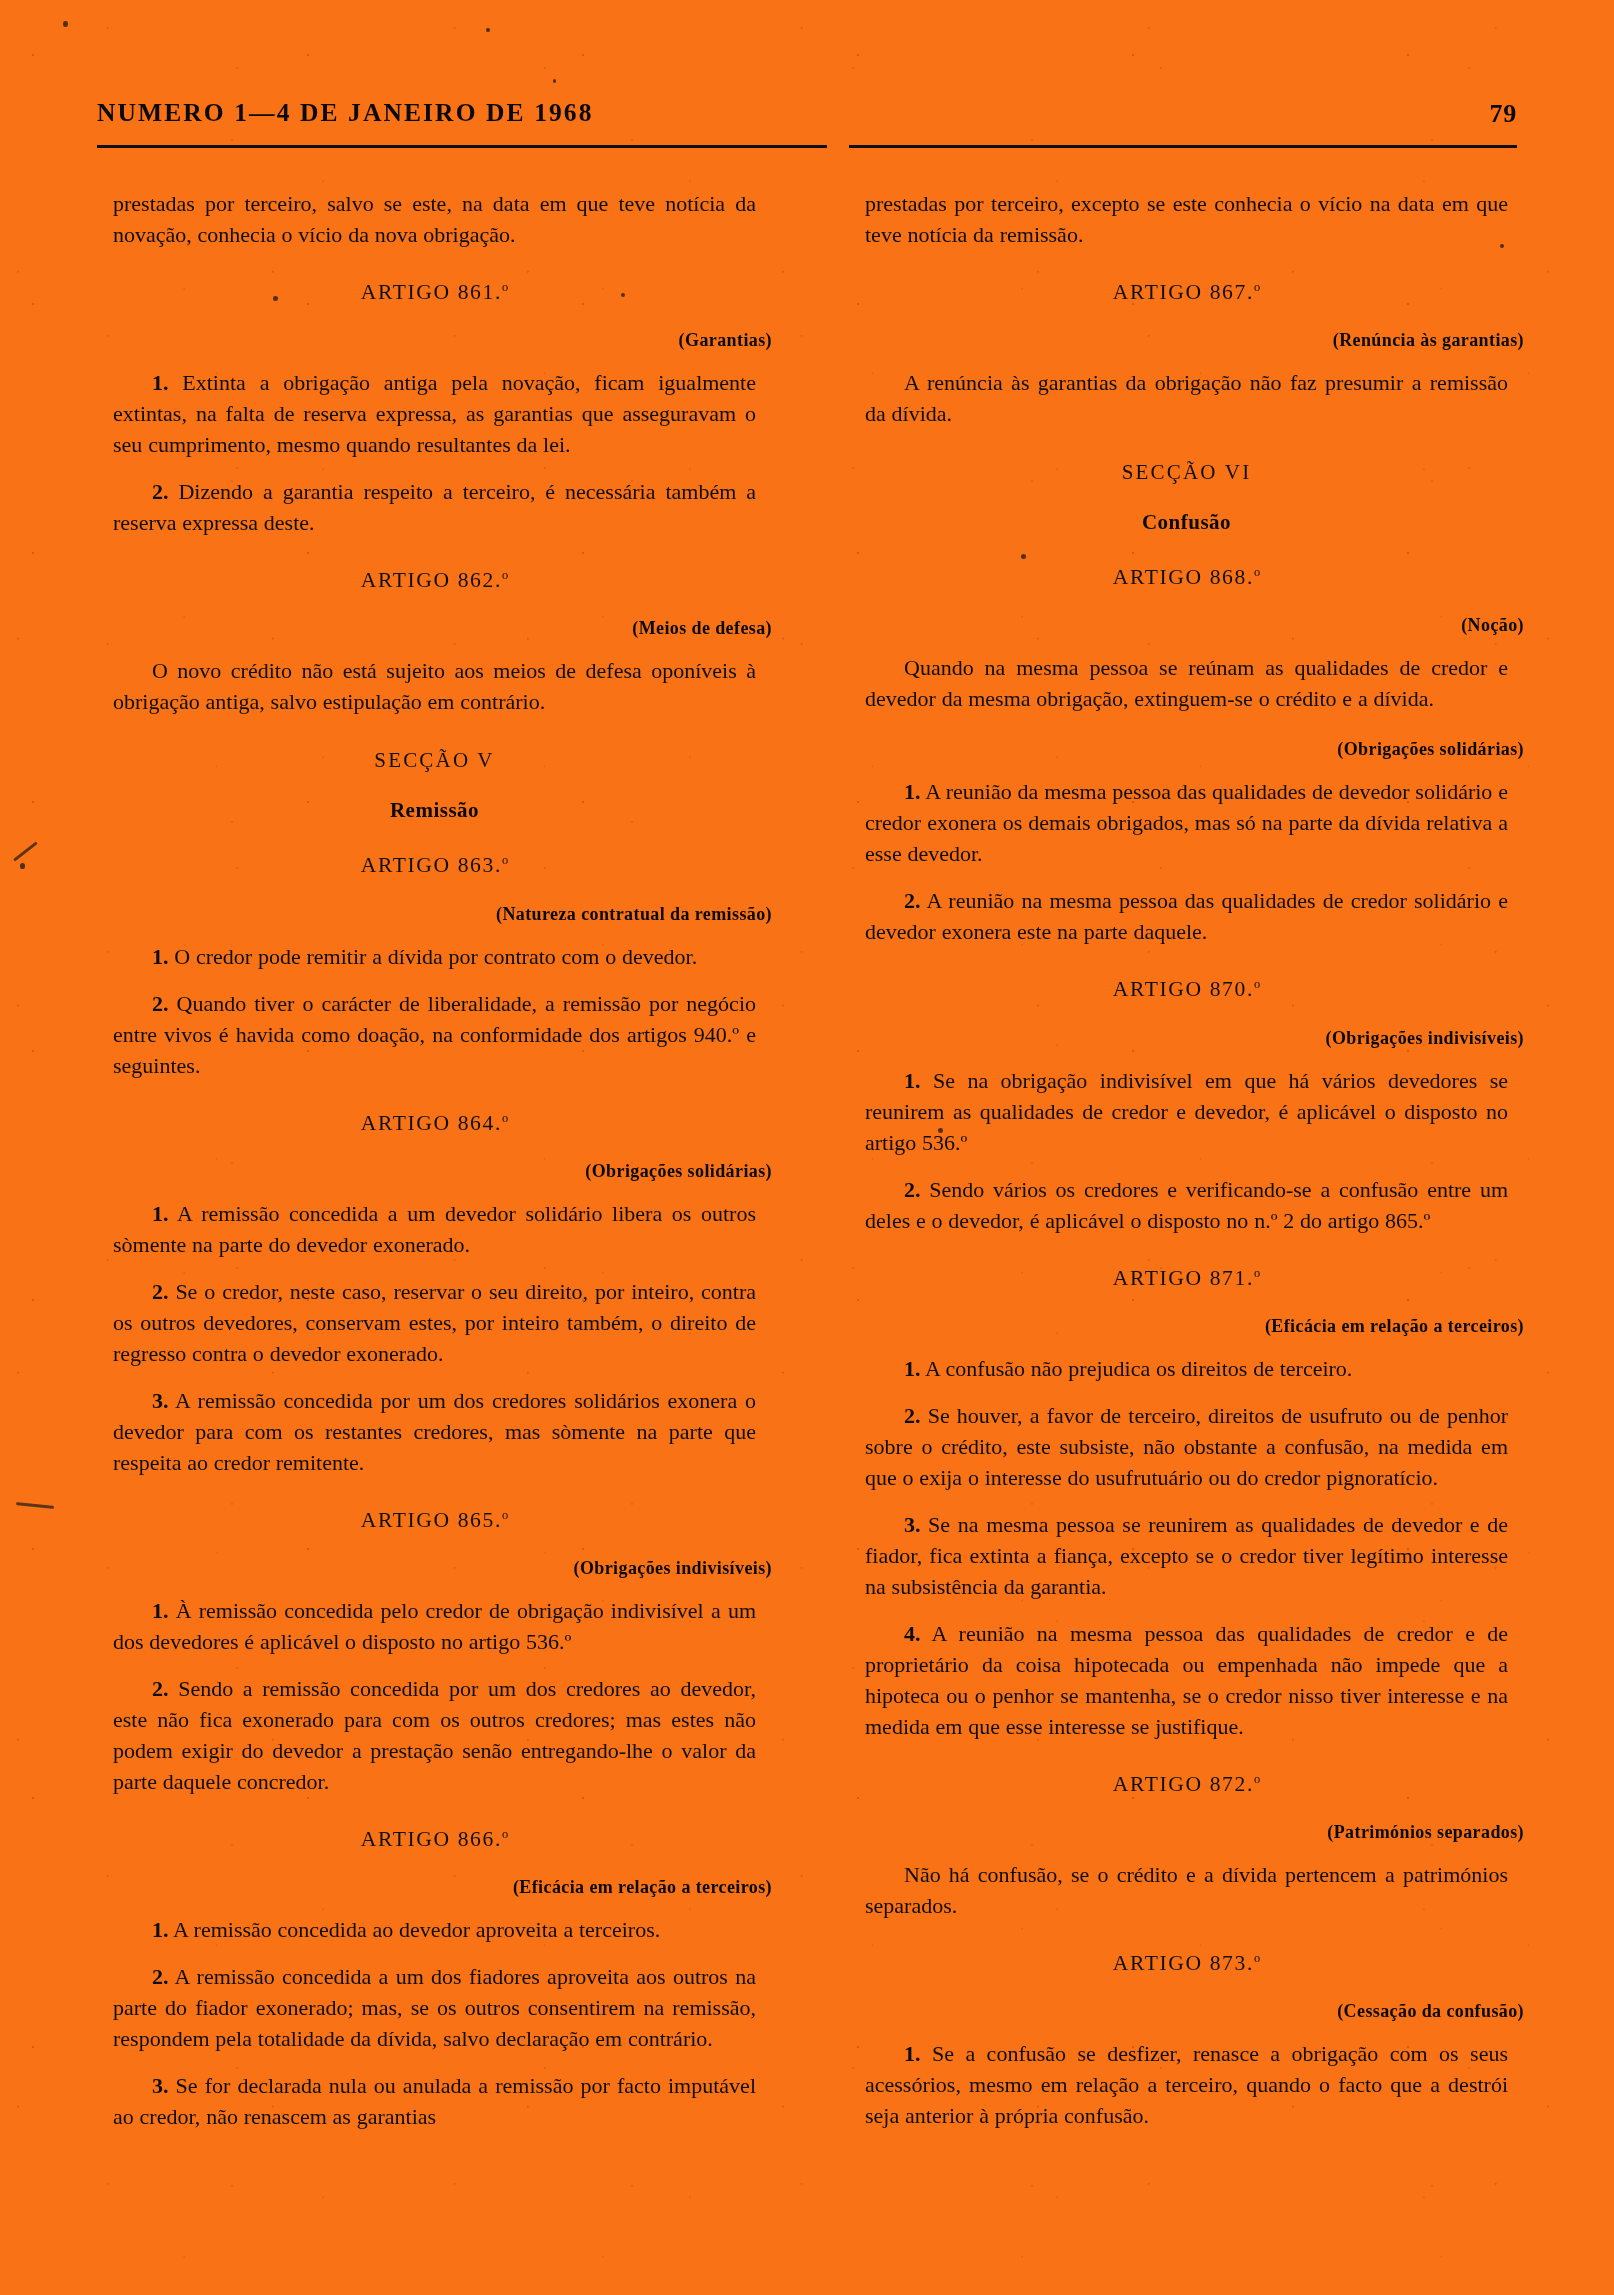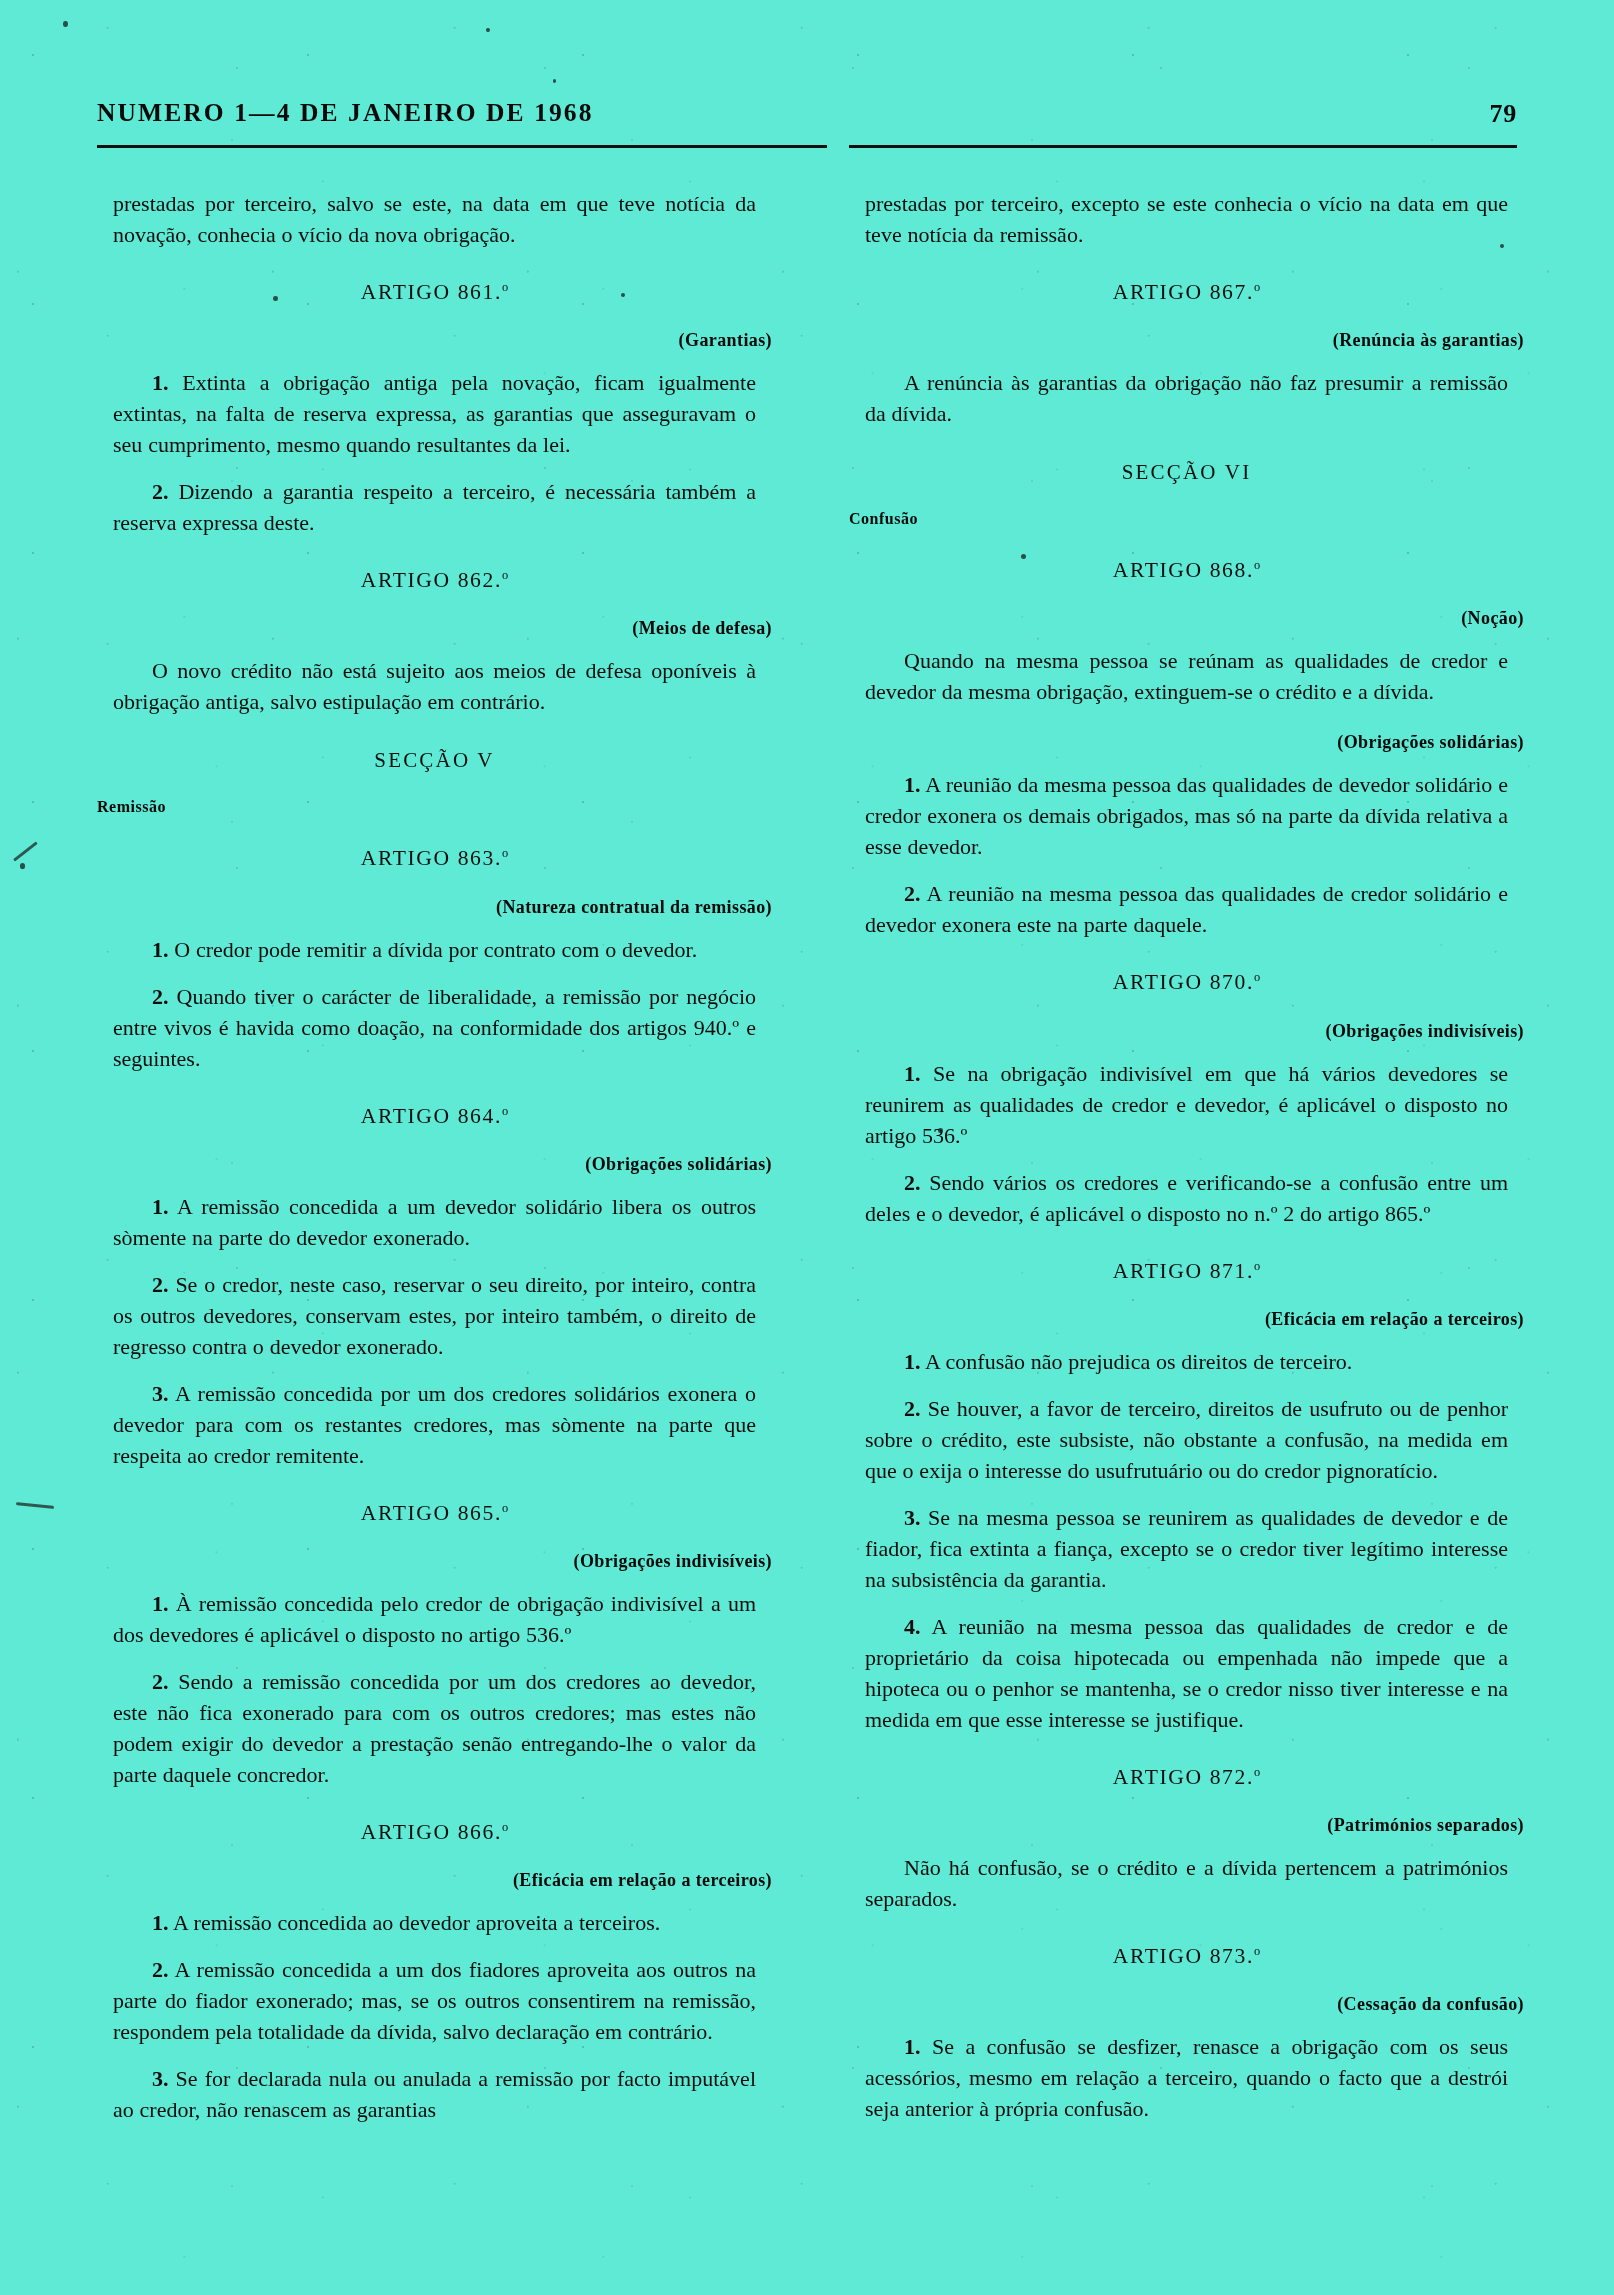--- a/index.html
+++ b/index.html
@@ -13,21 +13,21 @@
     font-family: "Liberation Serif", "DejaVu Serif", serif;
     color: #000000;
     position: relative;
     overflow: hidden;
   }
 
   
   .page {
     position: absolute;
     inset: 0;
-    background: #5eead4;
+    background: #f97316;
   }
 
   
   .speckle {
     position: absolute;
     inset: 0;
     pointer-events: none;
     opacity: .55;
     background-image:
       radial-gradient(circle at 12% 22%, rgba(0,0,0,.30) 0 1px, transparent 1.3px),
@@ -138,23 +138,23 @@
     margin: 31px 0 0 0;
     text-align: center;
     font-weight: normal;
     font-size: 21px;
     letter-spacing: 2.2px;
     color: #101010;
   }
 
   h2.seccao-nome {
     margin: 25px 0 0 0;
-    text-align: left;
-    font-weight: bold;
-    font-size: 16px;
+    text-align: center;
+    font-weight: bold;
+    font-size: 21px;
     letter-spacing: 0.5px;
     color: #0a0a0a;
   }
 
   .gap-after-head { margin-top: 26px; }
   .gap-small { margin-top: 9.2px; }
 
   
   .mark {
     position: absolute;

